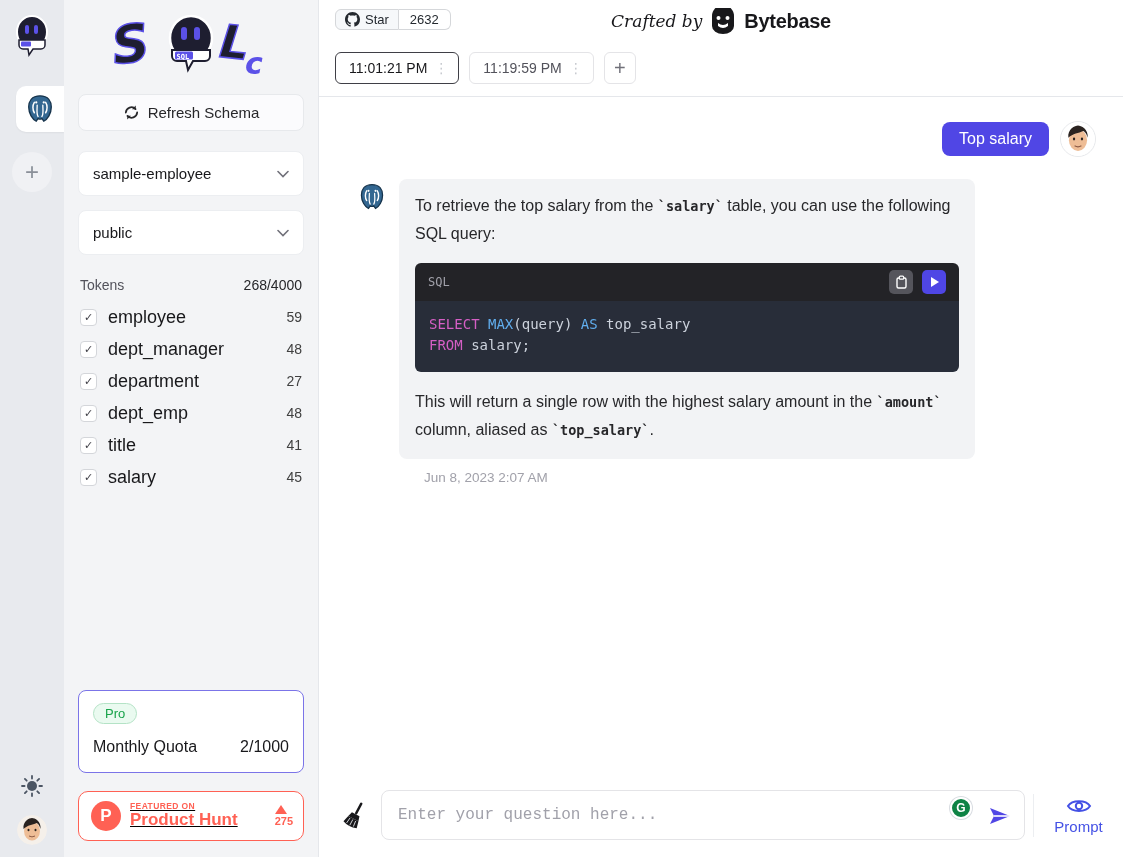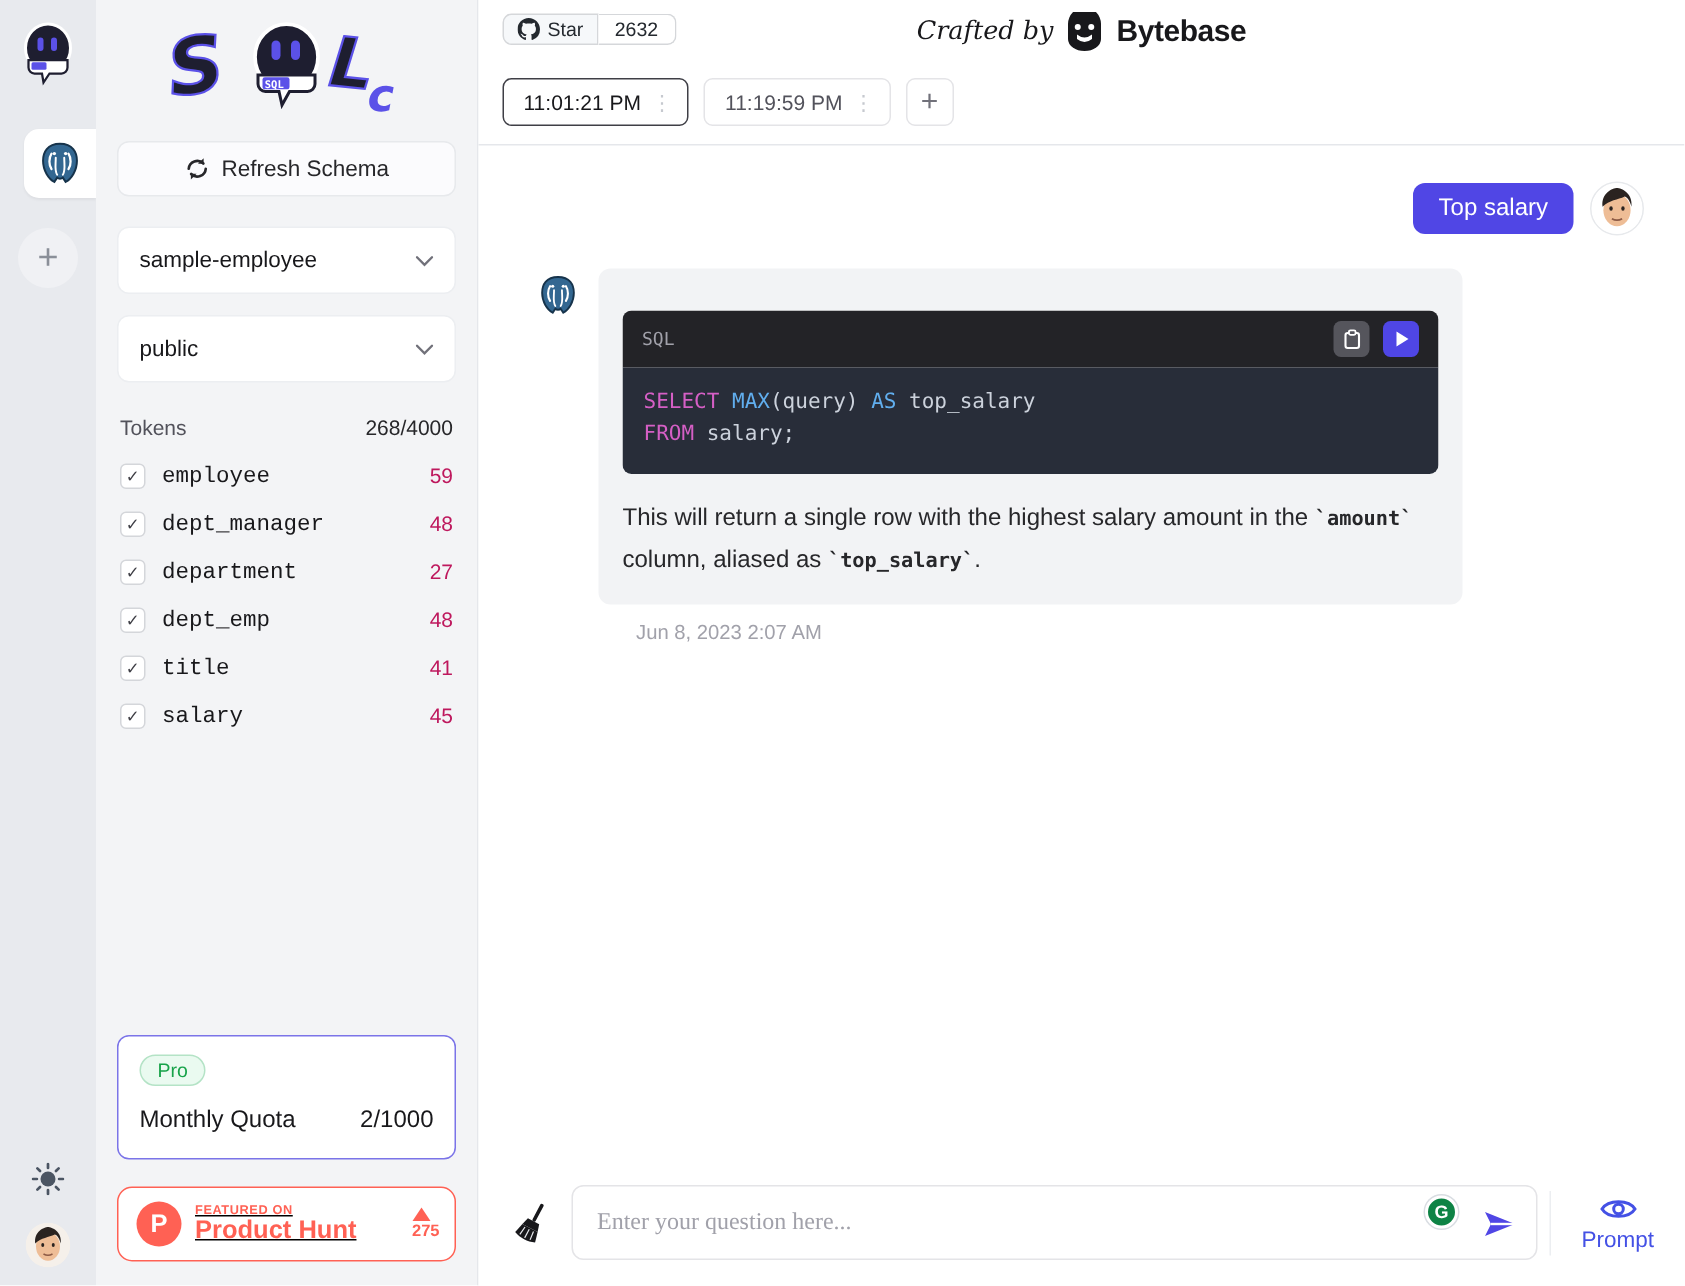--- a/index.html
+++ b/index.html
@@ -20,22 +20,22 @@
   .sidebar { width:255px; background:#f3f4f6; border-right:1px solid #e5e7eb; display:flex; flex-direction:column; padding:8px 14px 16px; flex-shrink:0; }
   .logo-wrap { display:flex; justify-content:center; padding:4px 0 12px; }
   .btn-refresh { height:37px; background:#fbfbfd; border:1px solid #e7e9ec; border-radius:8px; display:flex; align-items:center; justify-content:center; gap:8px; font-size:15px; color:#27272a; cursor:pointer; margin-bottom:20px; font-family:inherit; width:100%; }
   .select { height:45px; background:#fff; border:1px solid #eceef1; border-radius:8px; display:flex; align-items:center; justify-content:space-between; padding:0 14px; font-size:15px; color:#18181b; margin-bottom:14px; cursor:pointer; }
   .chev { width:12px; height:8px; }
   .tokens-row { display:flex; justify-content:space-between; font-size:14px; color:#52525b; padding:8px 2px 10px; }
   .tokens-row .tval { color:#27272a; }
   .tbl-list { display:flex; flex-direction:column; gap:4px; }
   .tbl-row { display:flex; align-items:center; height:28px; padding:0 2px; }
   .cbx { width:17px; height:17px; background:#fff; border:1px solid #d4d6da; border-radius:4px; display:flex; align-items:center; justify-content:center; font-size:11px; color:#3f3f46; cursor:pointer; flex-shrink:0; }
-  .tbl-name { font-size:15px; color:#18181b; margin-left:11px; flex:1;font-family:Liberation Mono, monospace; }
-  .tbl-count { font-size:14px; color:#be185d; }
+  .tbl-name { font-size:18px; color:#18181b; margin-left:11px; flex:1; }
+  .tbl-count { font-size:14px; color:#404040; }
   .side-spacer { flex:1; }
   .quota-card { background:#fff; border:1px solid #7b74e8; border-radius:8px; padding:12px 14px 16px; margin-bottom:18px; }
   .pro-pill { display:inline-block; font-size:13px; color:#18a34a; background:#eafaf0; border:1px solid #b4e3c6; border-radius:999px; padding:2px 11px; margin-bottom:14px; }
   .quota-row { display:flex; justify-content:space-between; font-size:16px; color:#18181b; }
   .ph-badge { background:#fff; border:1.5px solid #ff6154; border-radius:10px; height:50px; display:flex; align-items:center; padding:0 10px 0 12px; gap:9px; cursor:pointer; }
   .ph-logo { width:30px; height:30px; border-radius:50%; background:#ff6154; color:#fff; font-weight:bold; font-size:17px; display:flex; align-items:center; justify-content:center; flex-shrink:0; }
   .ph-mid { flex:1; line-height:1.1;text-decoration:underline; }
   .ph-feat { font-size:8.5px; font-weight:bold; color:#ff6154; letter-spacing:.4px; }
   .ph-name { font-size:17px; font-weight:bold; color:#ff6154; }
   .ph-vote { display:flex; flex-direction:column; align-items:flex-start; }
@@ -77,21 +77,21 @@
   .btn-run { background:#4f46e5; }
   .play-tri { width:0; height:0; border-top:5px solid transparent; border-bottom:5px solid transparent; border-left:8px solid #fff; margin-left:2px; }
   .code-body { background:#282d39; padding:13px 14px 16px; font-family:"DejaVu Sans Mono", monospace; font-size:14px; line-height:21px; color:#ccd2dc; white-space:pre; }
   .tok-kw { color:#d55fc5; }
   .tok-fn { color:#61aeee; }
   .msg-time { font-size:13.5px; color:#a1a1aa; margin-top:11px; padding-left:1px;margin-left:24px; }
 
   .footer { display:flex; align-items:center; padding:0 0 17px 18px; flex-shrink:0; }
   .broom-btn { width:36px; height:40px; background:none; border:none; cursor:pointer; display:flex; align-items:center; justify-content:center; margin-right:8px; }
   .input-wrap { flex:1; height:50px; border:1px solid #e4e4e7; border-radius:8px; background:#fff; position:relative; display:flex; align-items:center; }
-  .q-input { flex:1; height:100%; border:none; outline:none; background:none; padding:0 88px 0 16px; font-size:16px; color:#a21caf; font-family:Liberation Serif, serif; }
+  .q-input { flex:1; height:100%; border:none; outline:none; background:none; padding:0 88px 0 16px; font-size:16px; color:#a21caf; font-family:Liberation Mono, monospace; }
   .q-input::placeholder { color:#a1a1aa; }
   .gram-badge { position:absolute; right:52px; top:6px; width:22px; height:22px; border-radius:50%; background:#0e8345; border:2px solid #fff; box-shadow:0 0 0 1px #d9dde2; color:#fff; font-size:12px; font-weight:bold; display:flex; align-items:center; justify-content:center; }
   .send-btn { position:absolute; right:12px; top:13px; width:24px; height:24px; background:none; border:none; cursor:pointer; padding:0; }
   .prompt-box { width:90px; display:flex; flex-direction:column; align-items:center; gap:2px; cursor:pointer; margin-left:8px; border-left:1px solid #eceef1; padding:2px 0; }
   .prompt-label { font-size:15px; color:#4451e5; }
 </style>
 </head>
 <body>
 
 <div class="app">
@@ -309,20 +309,21 @@
             <path d="M11 10 c-2 3 -2 8 0 11" stroke="#fff" stroke-width="1.6" fill="none" stroke-linecap="round"></path>
             <path d="M23 10 c2 3 2 8 0 11" stroke="#fff" stroke-width="1.6" fill="none" stroke-linecap="round"></path>
             <path d="M14 13 c0 5 -1 9 1 12" stroke="#fff" stroke-width="1.4" fill="none" stroke-linecap="round"></path>
             <path d="M20 13 c0 5 1 9 -1 12" stroke="#fff" stroke-width="1.4" fill="none" stroke-linecap="round"></path>
             <circle cx="13" cy="10" r="1.2" fill="#fff"></circle>
             <circle cx="21" cy="10" r="1.2" fill="#fff"></circle>
           </svg>
         </span>
         <div class="bot-col">
           <div class="bubble-bot">
+            <p><span>To retrieve the top salary from the </span><span class="icode">`salary`</span><span> table, you can use the following SQL query:</span></p>
 
             <div class="codeblock">
               <div class="code-head">
                 <span class="code-lang">SQL</span>
                 <button class="code-btn btn-copy">
                   <svg width="13" height="14" viewBox="0 0 13 14">
                     <rect x="2" y="3" width="9" height="10" rx="1.5" fill="none" stroke="#fff" stroke-width="1.4"></rect>
                     <rect x="4.3" y="1.2" width="4.4" height="3" rx="1" fill="#55555c" stroke="#fff" stroke-width="1.2"></rect>
                   </svg>
                 </button>

